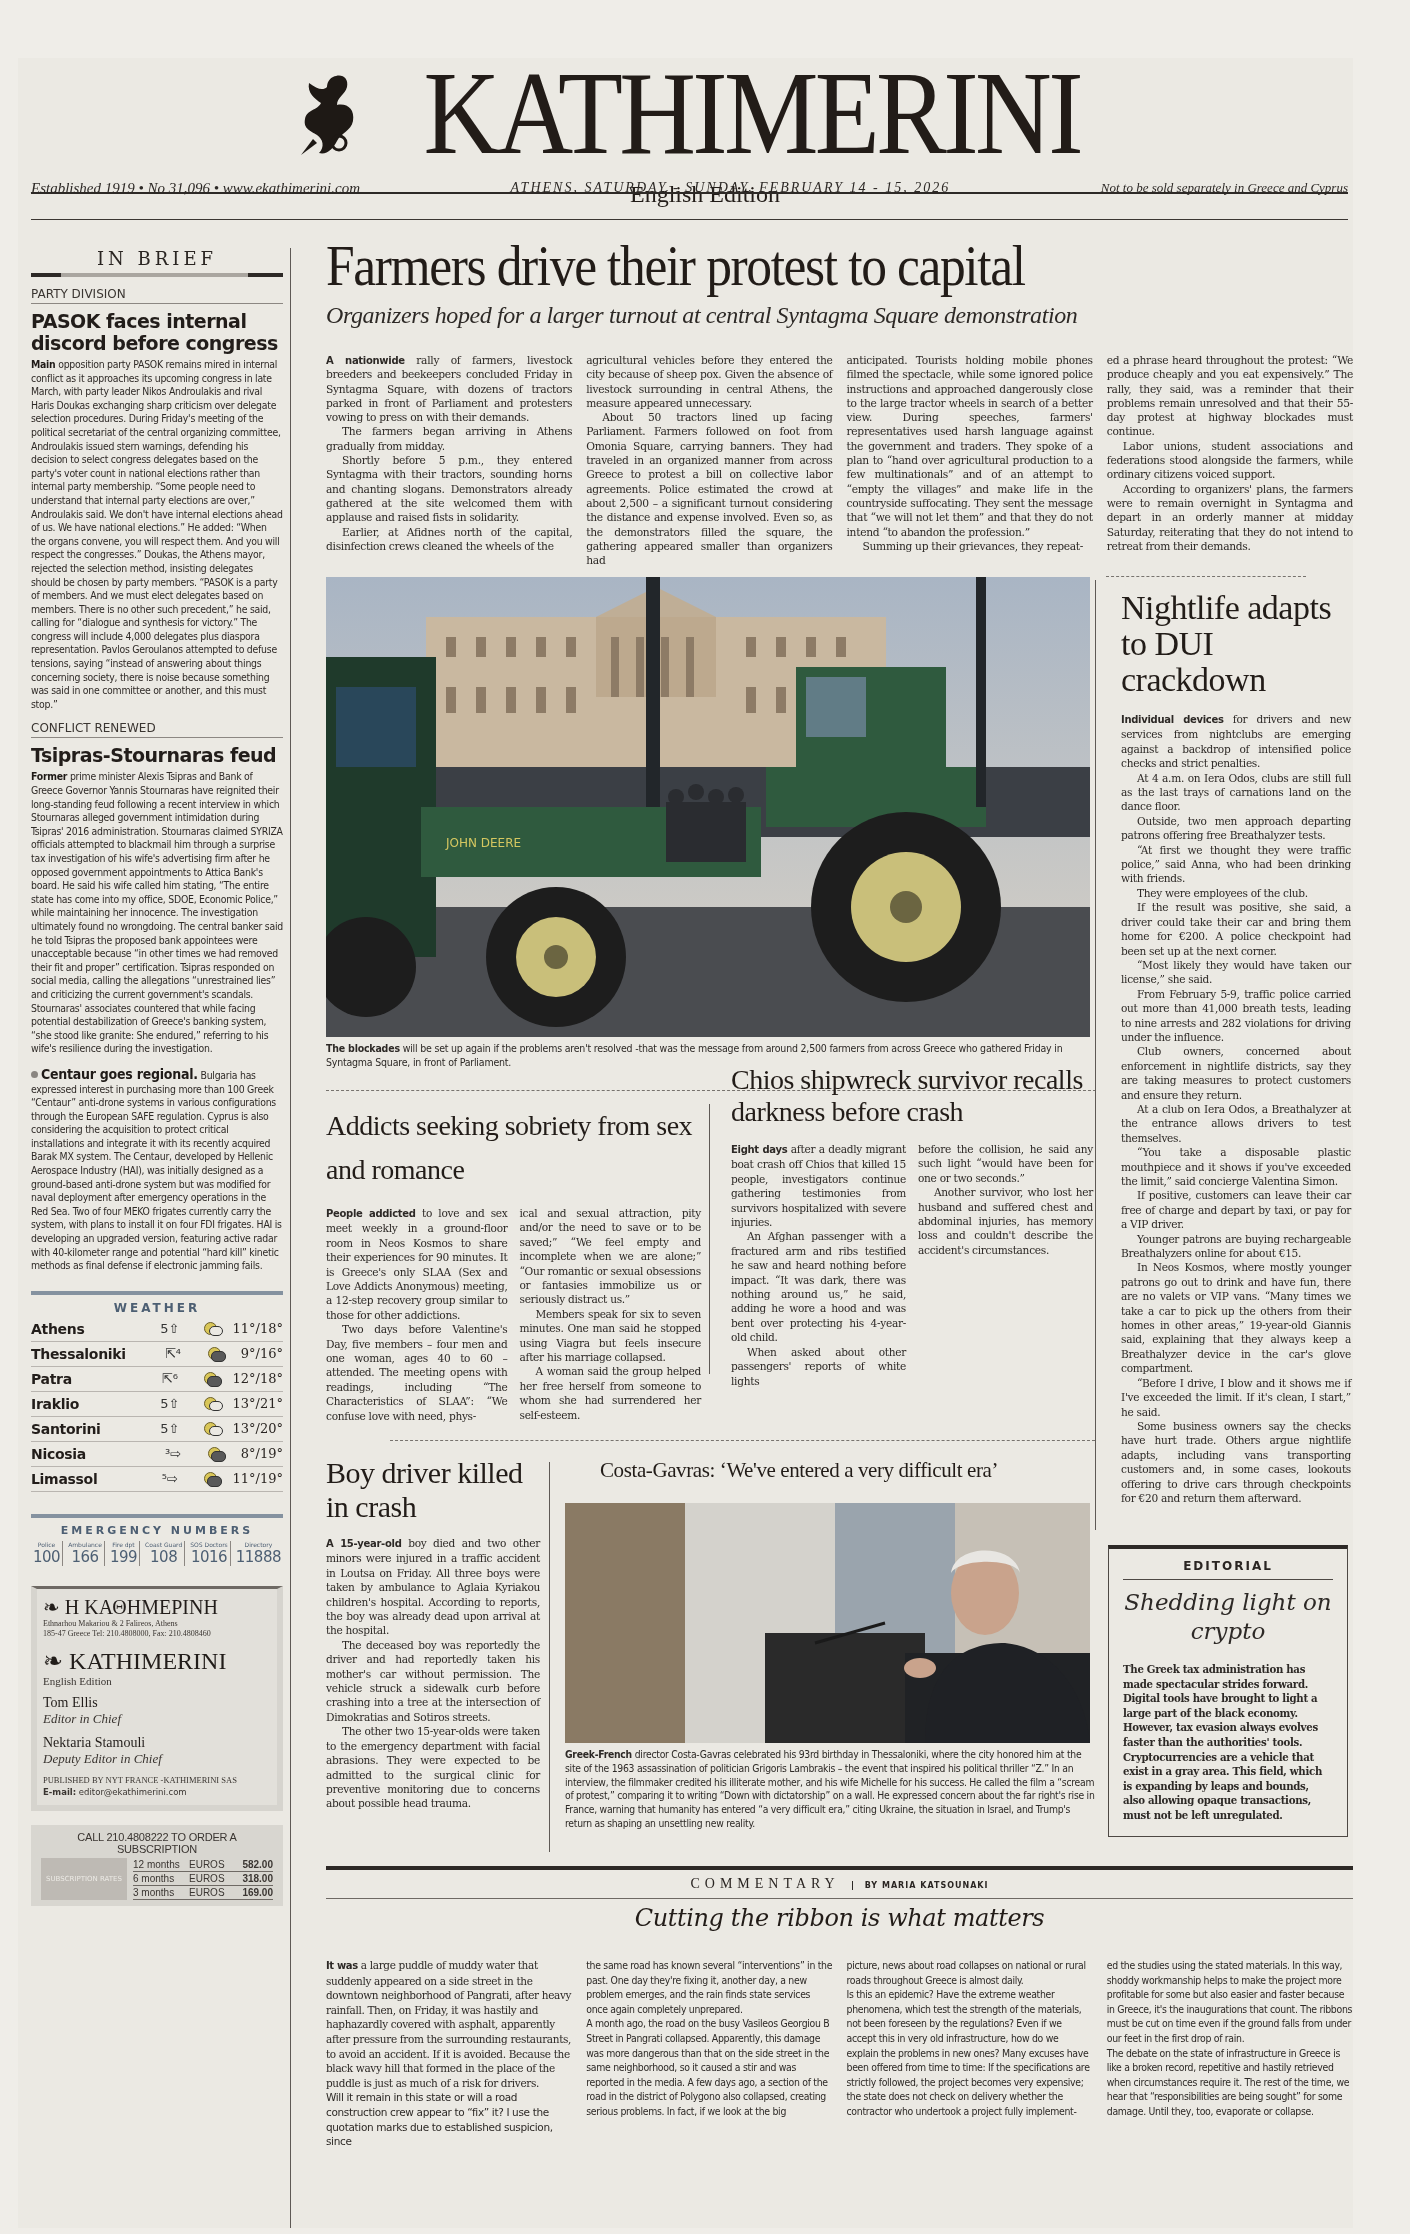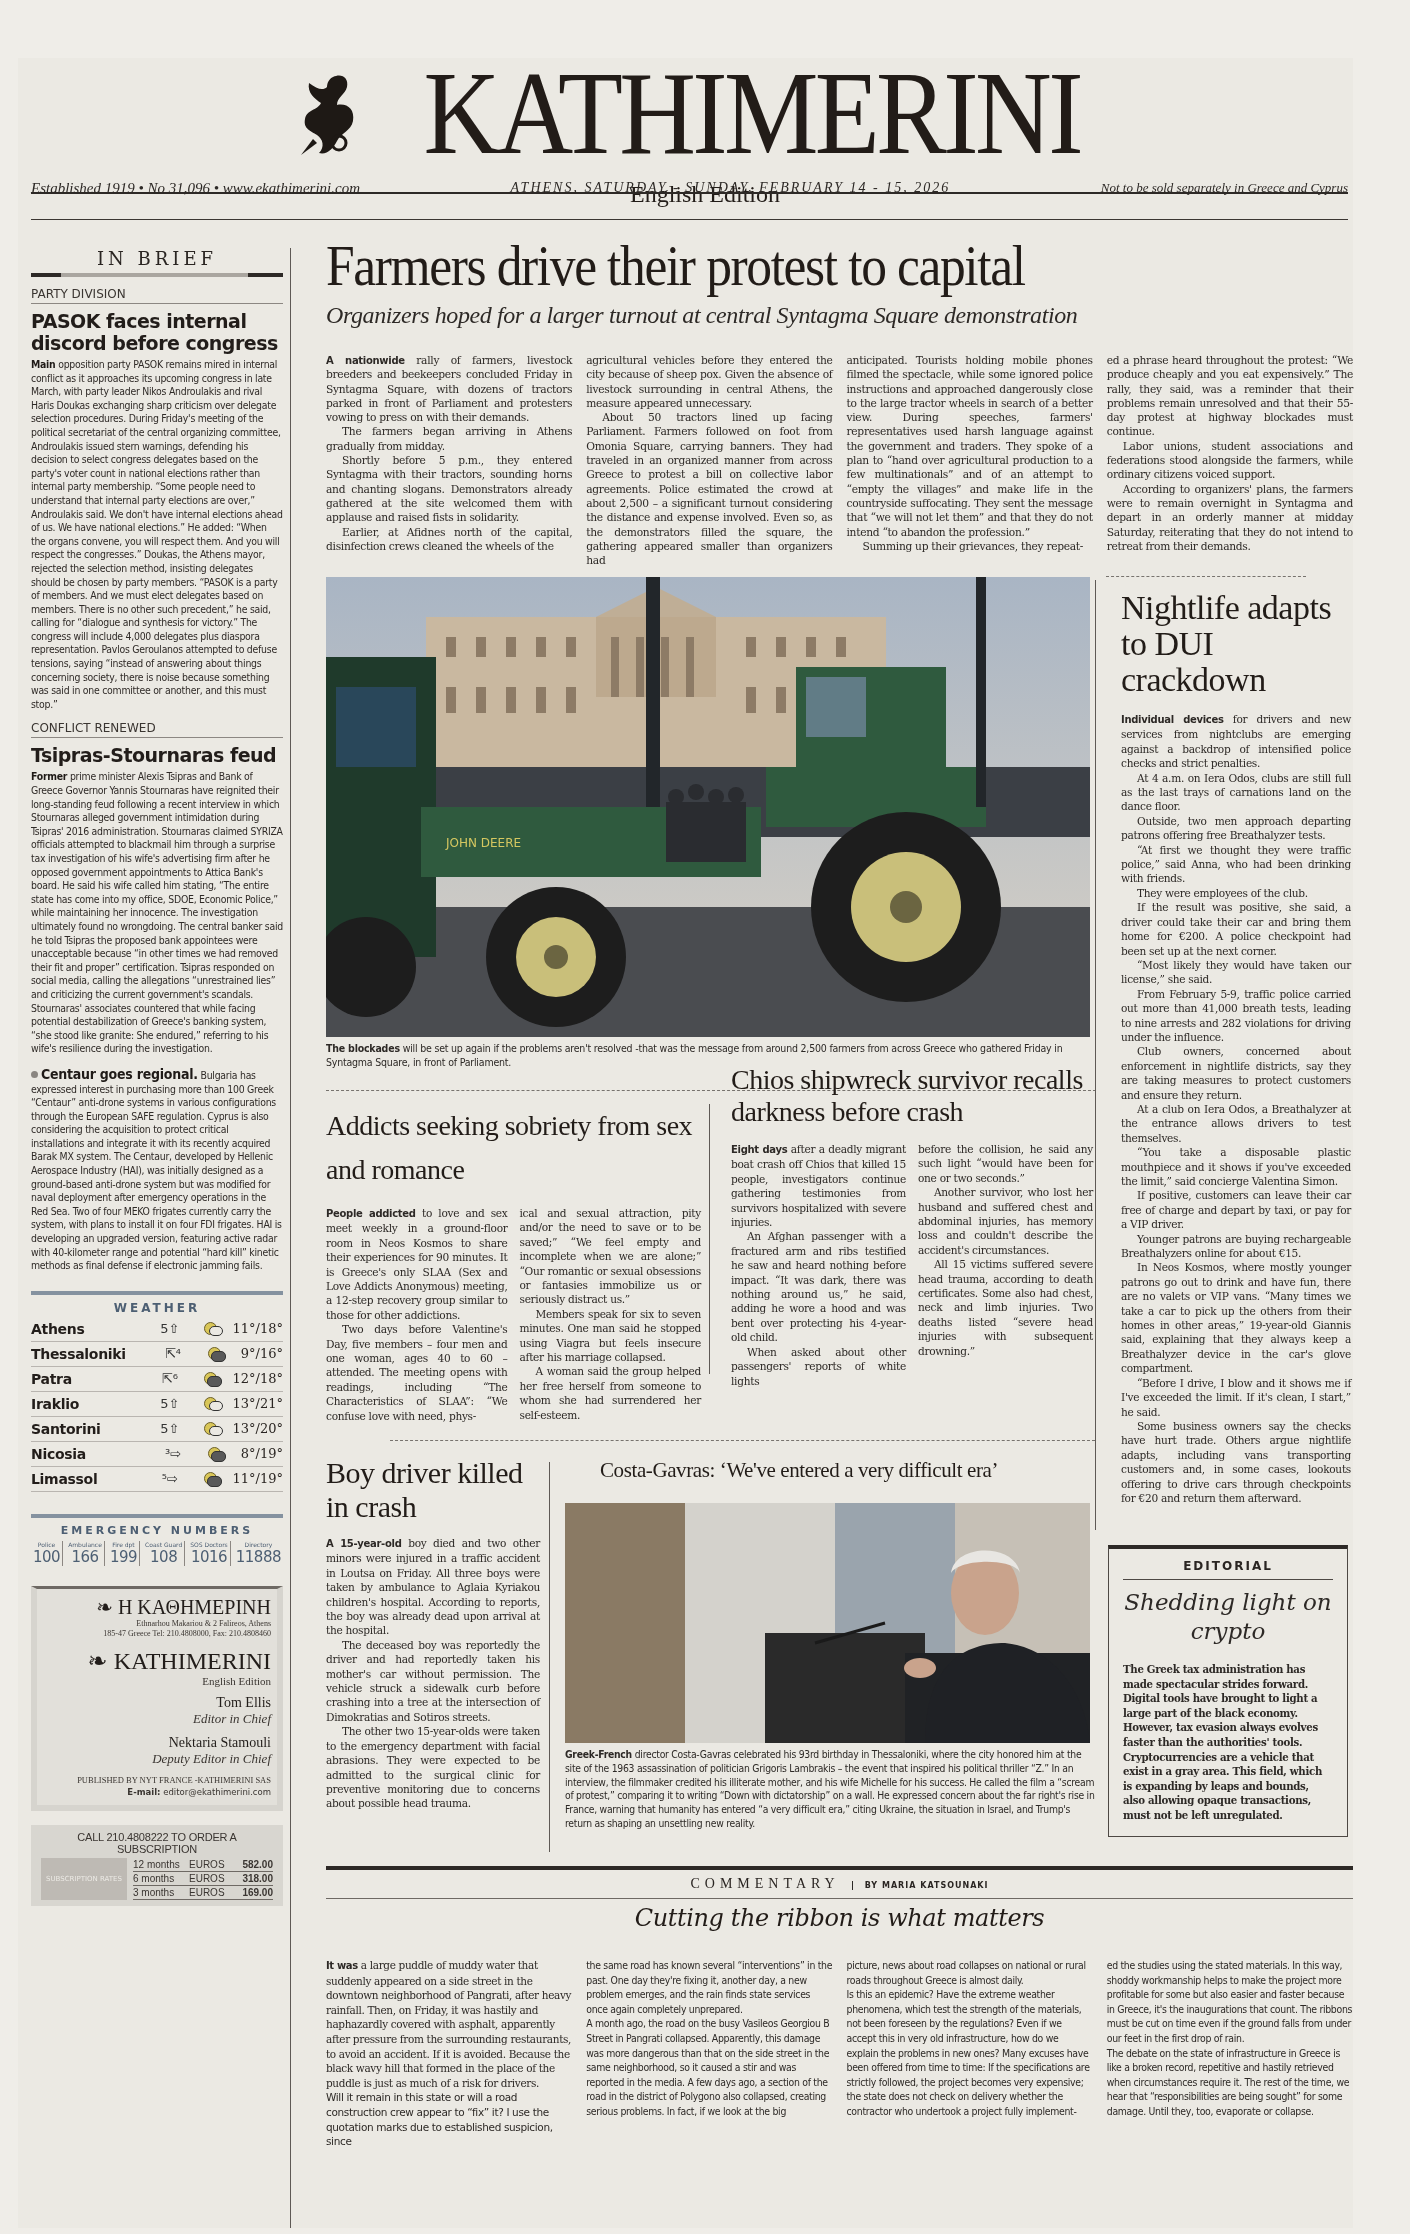--- a/index.html
+++ b/index.html
@@ -47,21 +47,21 @@
   .sun.dark:after{content:"";position:absolute;left:3px;top:4px;width:13px;height:9px;border-radius:5px;background:#595959;border:1px solid #333}
 
   .emerg{margin-top:22px}
   .em-title{text-align:center;font-family:"DejaVu Sans",sans-serif;font-weight:bold;font-size:11px;letter-spacing:3px;color:#4d5f73;margin:6px 0 4px}
   .em-row{display:flex;justify-content:space-between}
   .em-cell{text-align:center;border-right:1px solid #8c8782;padding:0 2px}
   .em-cell:last-child{border-right:none}
   .em-label{font-family:"DejaVu Sans",sans-serif;font-size:6px;color:#4d5f73}
   .em-num{font-family:"DejaVu Sans",sans-serif;font-size:15px;color:#4d5f73;letter-spacing:-0.5px}
 
-  .imprint{margin-top:20px;background:#e2e0da;border:6px solid #d6d4ce;border-top:3px solid #6e6964;padding:6px 6px 8px;text-align:right}
+  .imprint{margin-top:20px;background:#e2e0da;border:6px solid #d6d4ce;border-top:3px solid #6e6964;padding:6px 6px 8px;text-align:left}
   .imp-greek{font-family:"Liberation Serif",serif;font-size:20px;color:#221d1a}
   .imp-small{font-family:"Liberation Serif",serif;font-size:8px;line-height:10px;color:#3a3531}
   .imp-kath{font-family:"Liberation Serif",serif;font-size:24px;margin-top:8px;color:#221d1a}
   .imp-ed{font-family:"Liberation Serif",serif;font-size:11px;color:#3a3531}
   .imp-name{font-family:"Liberation Serif",serif;font-size:14px;margin-top:8px;color:#221d1a}
   .imp-role{font-family:"Liberation Serif",serif;font-style:italic;font-size:13px;color:#3a3531}
   .imp-pub{font-family:"Liberation Serif",serif;font-size:8.5px;margin-top:8px;color:#3a3531}
   .imp-mail{font-family:"DejaVu Sans",sans-serif;font-size:8.5px;margin-top:2px;color:#3a3531}
 
   .subs{margin-top:14px;background:#d8d6d0;padding:6px 10px}
@@ -408,21 +408,20 @@
     <div class="h-serif" style="font-size:28px;line-height:32px">Chios shipwreck survivor recalls darkness before crash</div>
     <div class="scols" style="margin-top:14px">
       <div class="scol">
         <p class="first"><b class="lead-bold">Eight days</b> <span>after a deadly migrant boat crash off Chios that killed 15 people, investigators continue gathering testimonies from survivors hospitalized with severe injuries.</span></p>
         <p>An Afghan passenger with a fractured arm and ribs testified he saw and heard nothing before impact. “It was dark, there was nothing around us,” he said, adding he wore a hood and was bent over protecting his 4-year-old child.</p>
         <p>When asked about other passengers' reports of white lights</p>
       </div>
       <div class="scol">
         <p class="first">before the collision, he said any such light “would have been for one or two seconds.”</p>
         <p>Another survivor, who lost her husband and suffered chest and abdominal injuries, has memory loss and couldn't describe the accident's circumstances.</p>
-        <p>All 15 victims suffered severe head trauma, according to death certificates. Some also had chest, neck and limb injuries. Two deaths listed “severe head injuries with subsequent drowning.”</p>
       </div>
     </div>
   </div>
   <div class="dash" style="left:390px;top:1440px;width:705px"></div>
 
   <div class="story" style="left:326px;top:1456px;width:214px">
     <div class="h-serif" style="font-size:30px;line-height:34px">Boy driver killed in crash</div>
     <div class="scol" style="margin-top:12px">
       <p class="first"><b class="lead-bold">A 15-year-old</b> <span>boy died and two other minors were injured in a traffic accident in Loutsa on Friday. All three boys were taken by ambulance to Aglaia Kyriakou children's hospital. According to reports, the boy was already dead upon arrival at the hospital.</span></p>
       <p>The deceased boy was reportedly the driver and had reportedly taken his mother's car without permission. The vehicle struck a sidewalk curb before crashing into a tree at the intersection of Dimokratias and Sotiros streets.</p>

